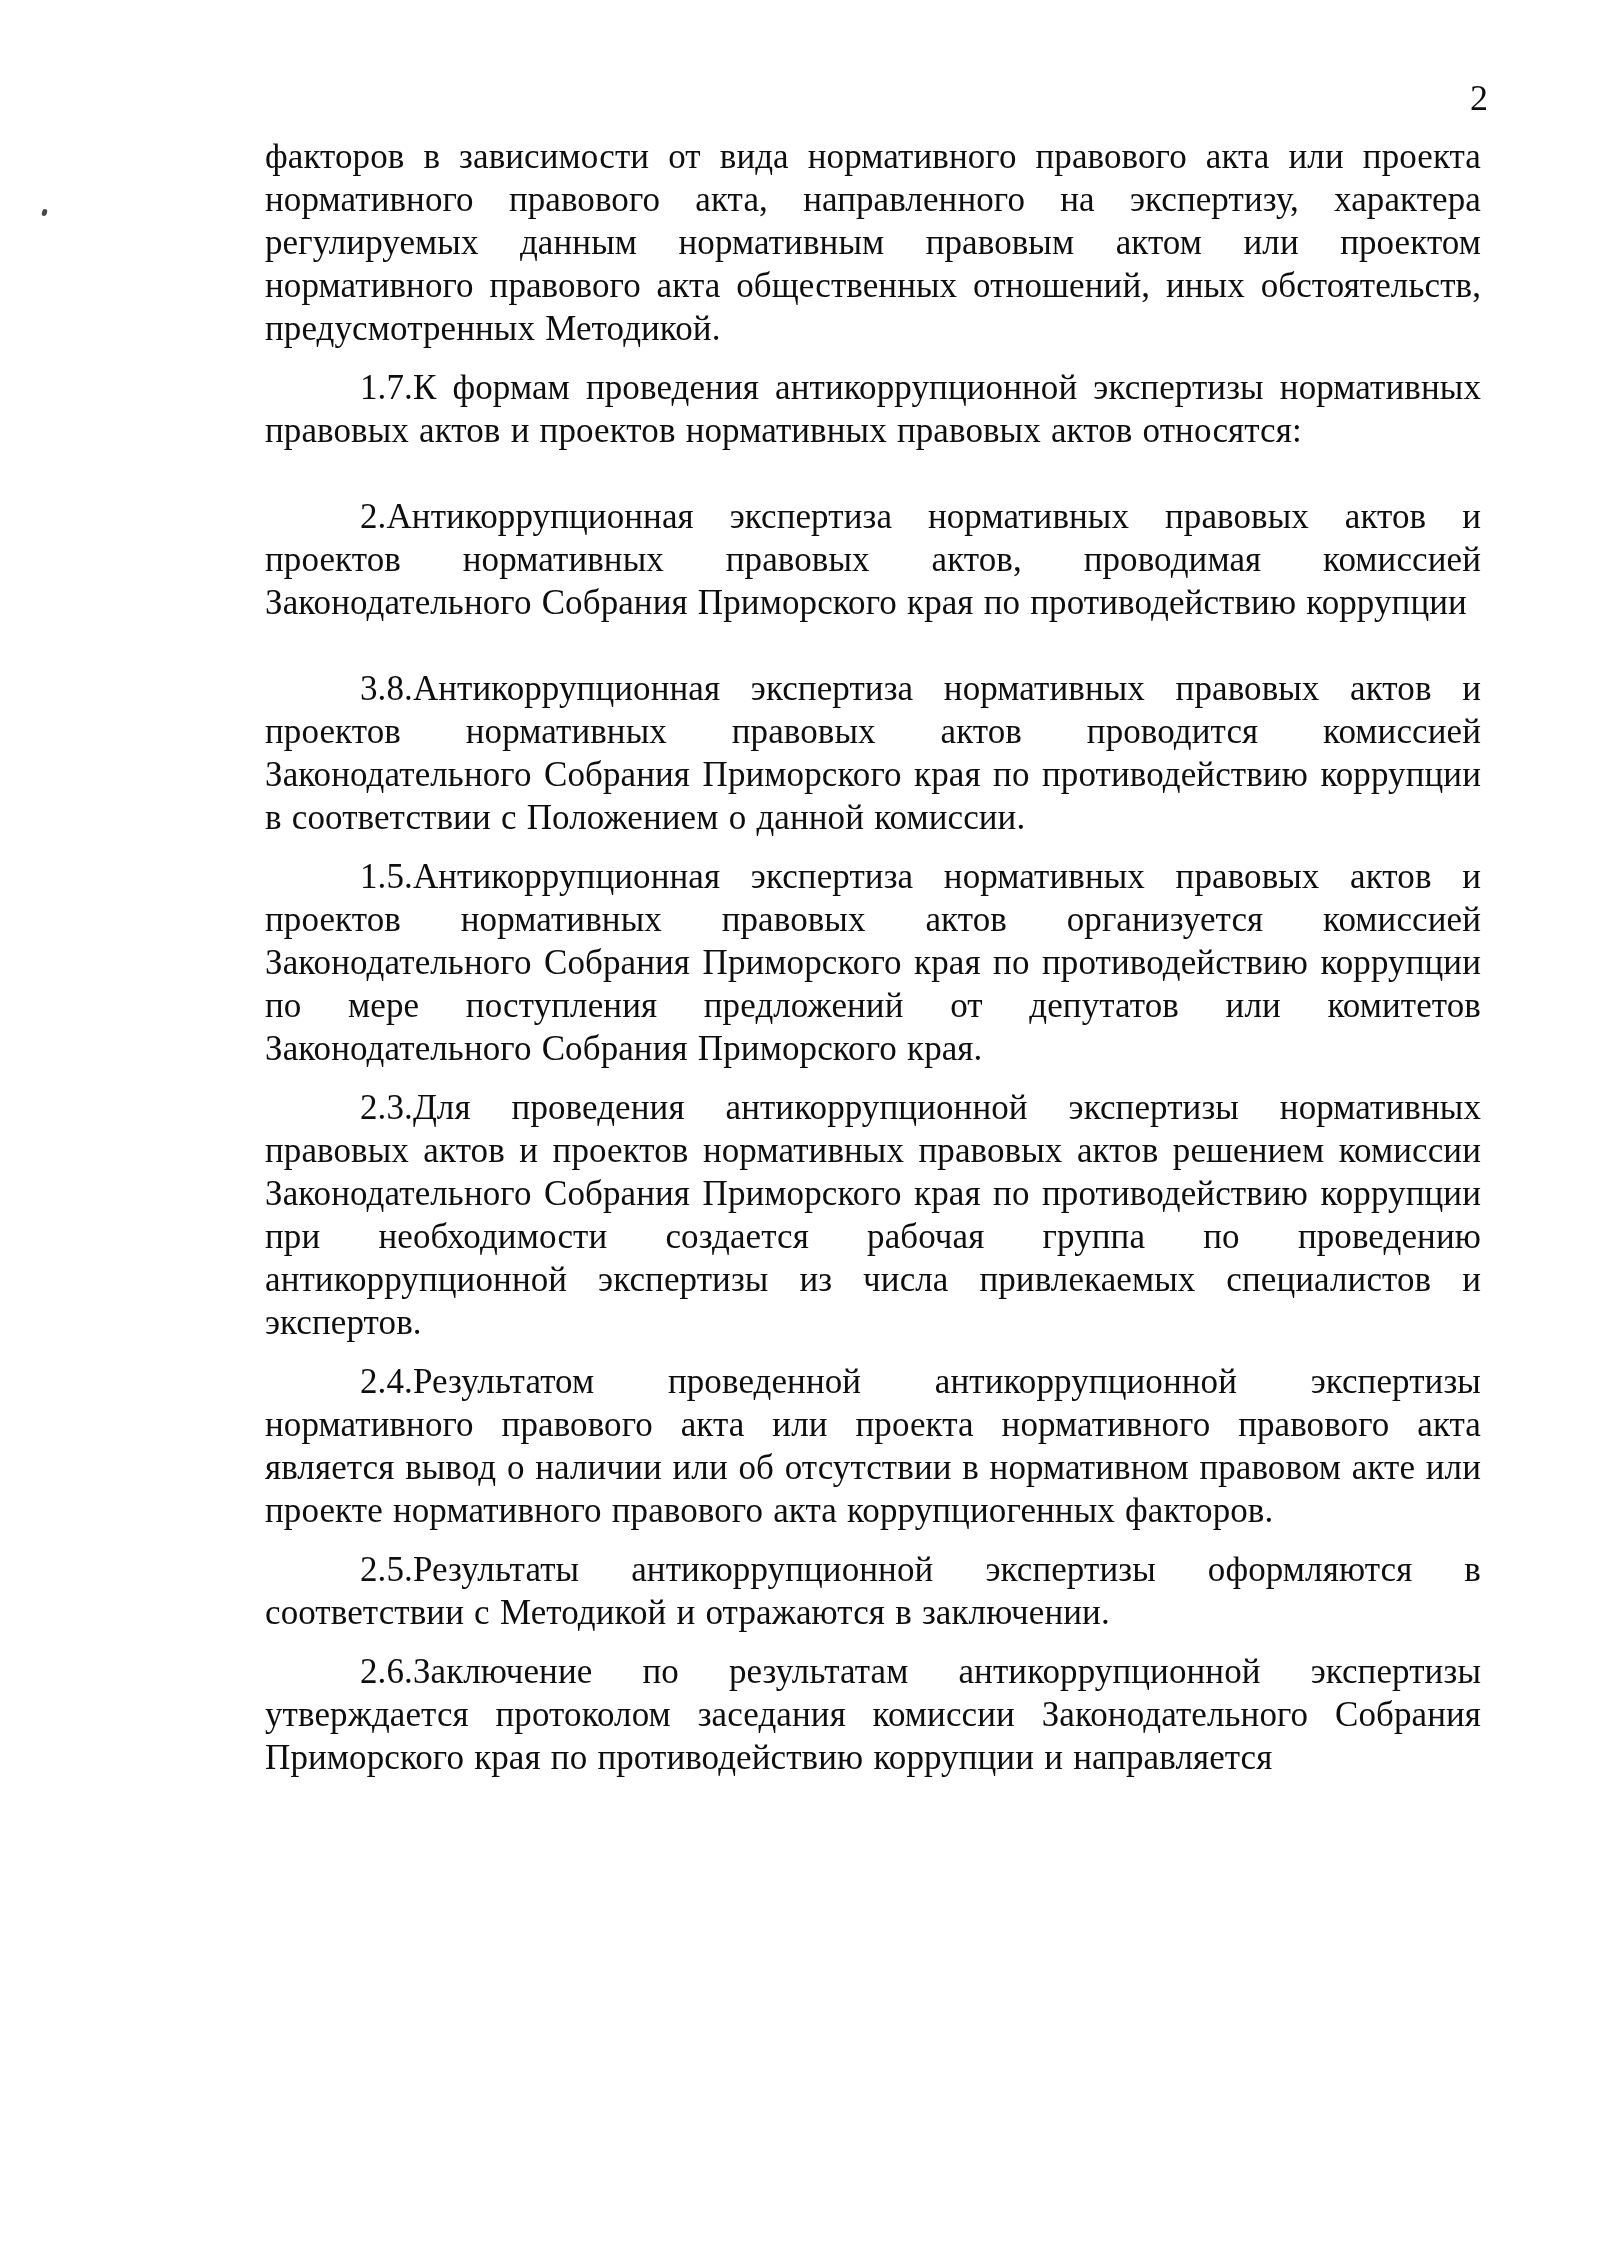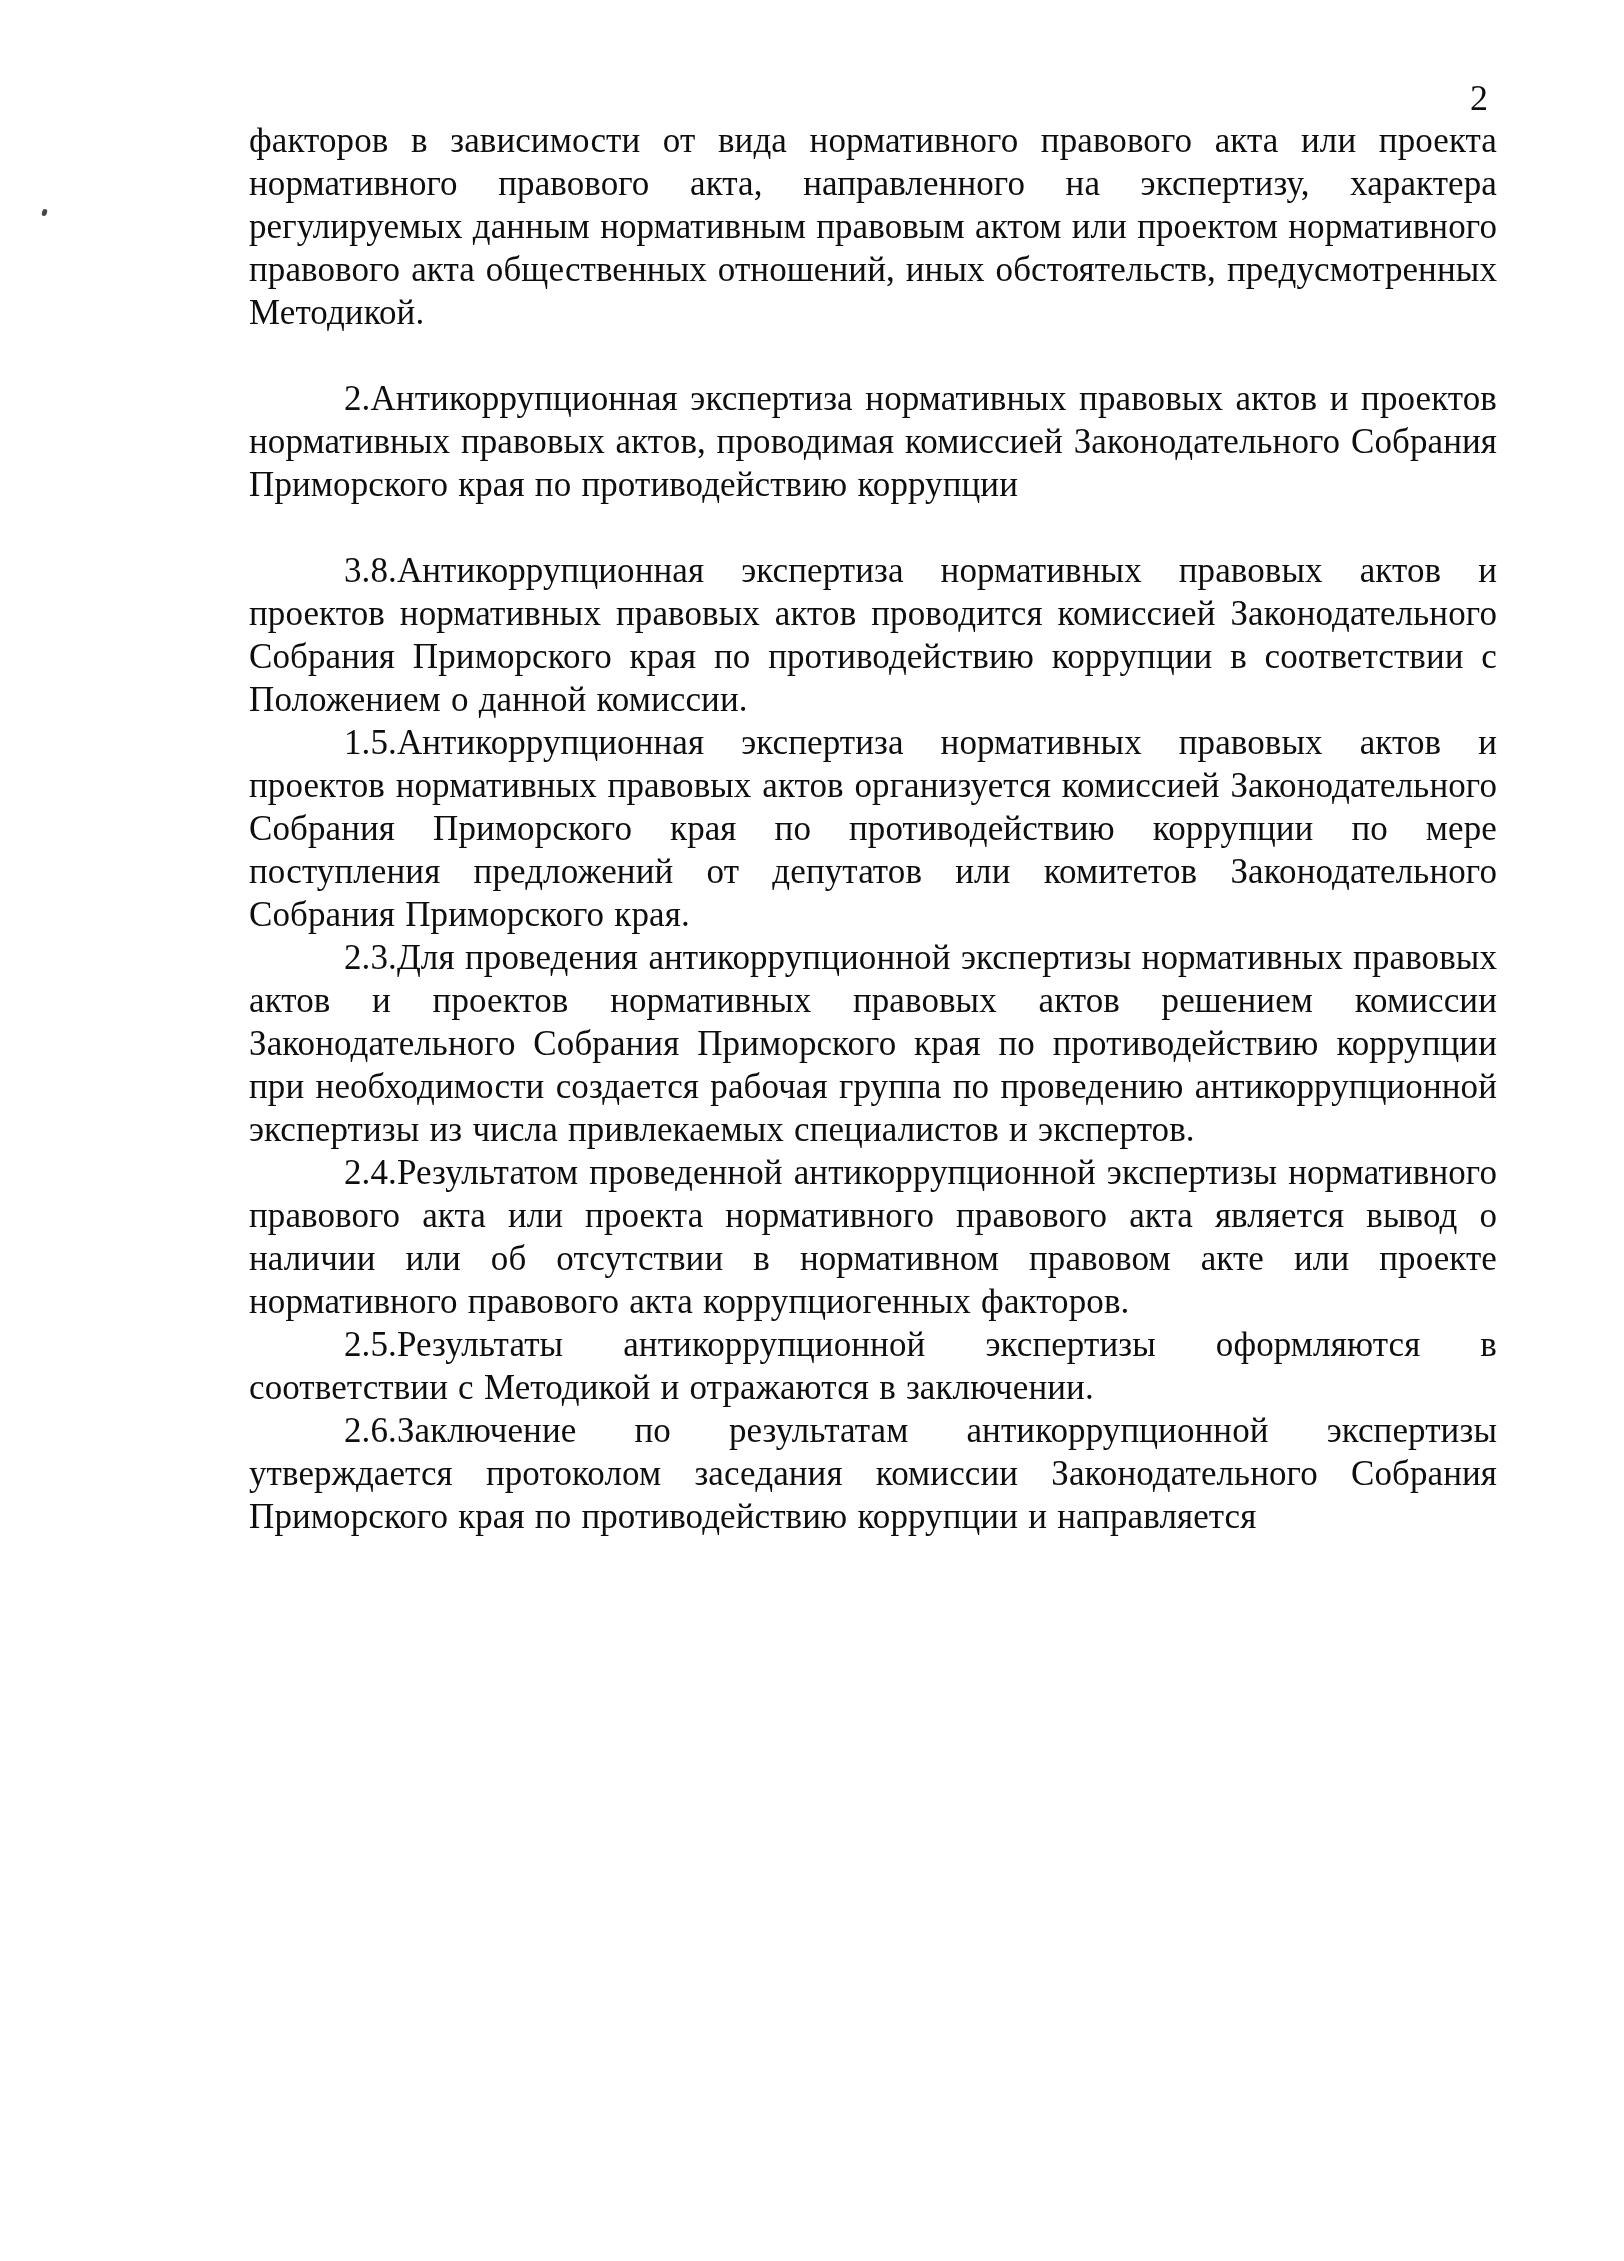--- a/index.html
+++ b/index.html
@@ -29,21 +29,21 @@
     top: 119px;
     width: 1248px;
     font-size: 35px;
     line-height: 43px;
     text-align: justify;
     text-justify: inter-word;
     letter-spacing: 0.1px;
     word-spacing: 1.3px;
   }
   .content p {
-    margin: 0;
+    margin: 16px;
     padding: 0;
     text-indent: 95px;
   }
   .content p.no-indent {
     text-indent: 0;
   }
   .content p.gap-before {
     margin-top: 43px;
     font-family: Liberation Serif, serif;
   }
@@ -62,20 +62,21 @@
 <body>
 
 <div class="page">
 
   <div class="page-number">2</div>
 
   <div class="speck"></div>
 
   <div class="content">
     <p class="no-indent">факторов в зависимости от вида нормативного правового акта или проекта нормативного правового акта, направленного на экспертизу, характера регулируемых данным нормативным правовым актом или проектом нормативного правового акта общественных отношений, иных обстоятельств, предусмотренных Методикой.</p>
+    <p>1.7.К формам проведения антикоррупционной экспертизы нормативных правовых актов и проектов нормативных правовых актов относятся:</p>
     <p class="gap-before">2.Антикоррупционная экспертиза нормативных правовых актов и проектов нормативных правовых актов, проводимая комиссией Законодательного Собрания Приморского края по противодействию коррупции</p>
     <p class="gap-before">3.8.Антикоррупционная экспертиза нормативных правовых актов и проектов нормативных правовых актов проводится комиссией Законодательного Собрания Приморского края по противодействию коррупции в соответствии с Положением о данной комиссии.</p>
     <p>1.5.Антикоррупционная экспертиза нормативных правовых актов и проектов нормативных правовых актов организуется комиссией Законодательного Собрания Приморского края по противодействию коррупции по мере поступления предложений от депутатов или комитетов Законодательного Собрания Приморского края.</p>
     <p>2.3.Для проведения антикоррупционной экспертизы нормативных правовых актов и проектов нормативных правовых актов решением комиссии Законодательного Собрания Приморского края по противодействию коррупции при необходимости создается рабочая группа по проведению антикоррупционной экспертизы из числа привлекаемых специалистов и экспертов.</p>
     <p>2.4.Результатом проведенной антикоррупционной экспертизы нормативного правового акта или проекта нормативного правового акта является вывод о наличии или об отсутствии в нормативном правовом акте или проекте нормативного правового акта коррупциогенных факторов.</p>
     <p>2.5.Результаты антикоррупционной экспертизы оформляются в соответствии с Методикой и отражаются в заключении.</p>
     <p>2.6.Заключение по результатам антикоррупционной экспертизы утверждается протоколом заседания комиссии Законодательного Собрания Приморского края по противодействию коррупции и направляется</p>
   </div>
 
 </div>

